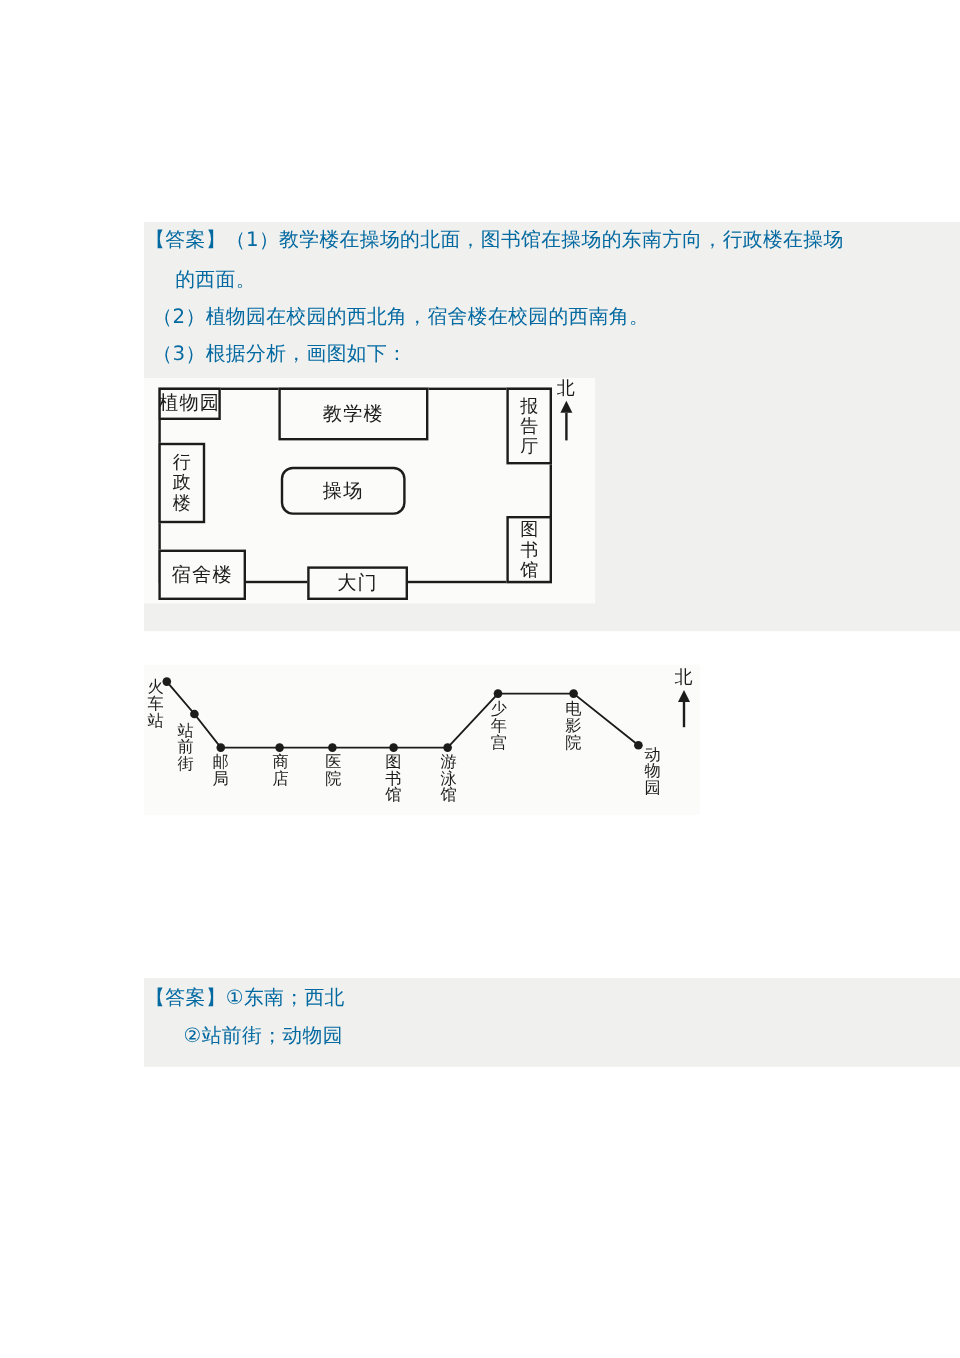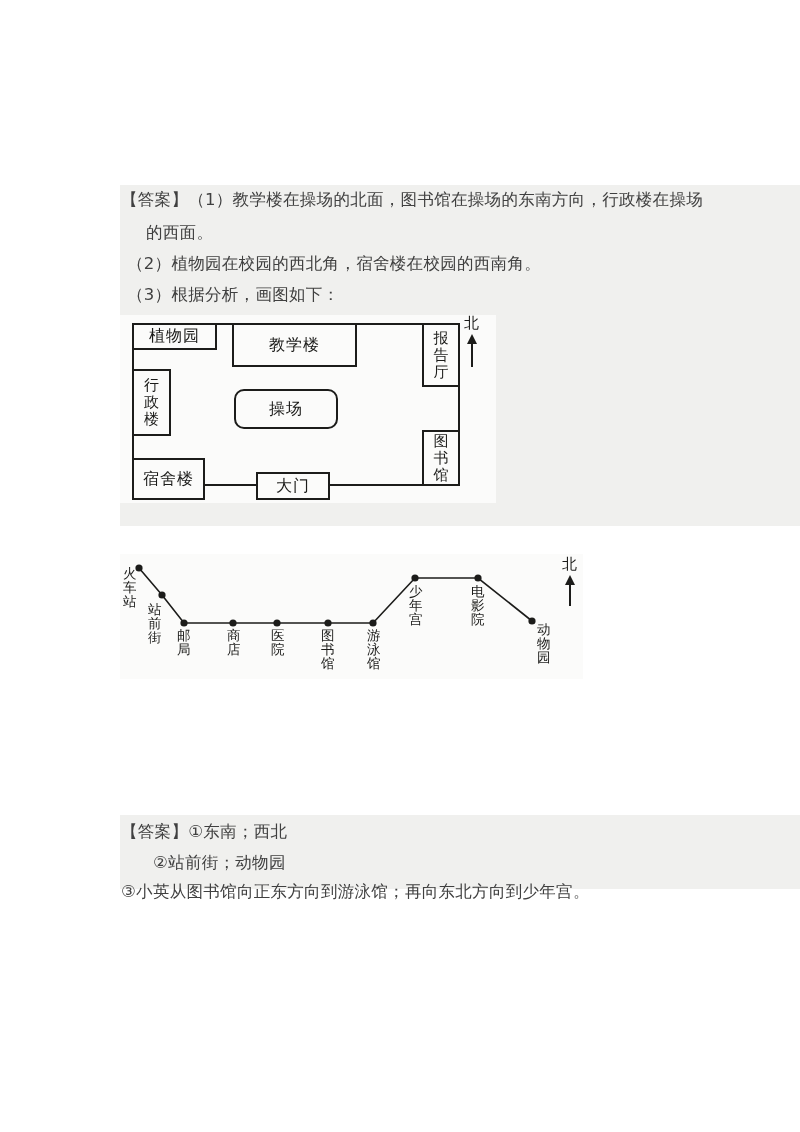--- a/index.html
+++ b/index.html
@@ -10,21 +10,21 @@
     overflow:hidden;
     font-family:"DejaVu Sans", sans-serif;
     color:#1c1c1a;
   }
   .panel{position:absolute;}
   .panel.gray{background:#f0f0ee;}
   .panel.white{background:#fbfbfa;}
   .ansline{
     position:absolute;margin:0;
     font-size:16.5px;line-height:19px;letter-spacing:0.3px;
-    white-space:nowrap;color:#404040;
+    white-space:nowrap;color:#0369a1;
   }
   
   .cbox{
     position:absolute;border:2px solid #1c1c1a;background:#fbfbfa;
     display:flex;align-items:center;justify-content:center;
     box-sizing:border-box;
   }
   .cbox.rounded{border-radius:10px;}
   .clabel-h{font-size:16px;letter-spacing:1px;white-space:nowrap;}
   .clabel-v{font-size:15px;line-height:17px;text-align:center;}
@@ -46,21 +46,21 @@
 <body>
 
 <section class="panel gray" style="left:120px;top:185px;width:680px;height:341px;">
   <p class="ansline" style="left:1px;top:5px;">【答案】（1）教学楼在操场的北面，图书馆在操场的东南方向，行政楼在操场</p>
   <p class="ansline" style="left:1px;top:38px;padding-left:25px;">的西面。</p>
   <p class="ansline" style="left:7px;top:69px;">（2）植物园在校园的西北角，宿舍楼在校园的西南角。</p>
   <p class="ansline" style="left:7px;top:100px;">（3）根据分析，画图如下：</p>
 
   <div class="panel white" style="left:0px;top:130px;width:376px;height:188px;">
       <div class="outer-rect" style="left: 12px; top: 8px; width: 328px; height: 163px;"></div>
-      <div class="cbox" style="left: 12px; top: 8px; width: 85px; height: 27px;">
+      <div class="cbox" style="left: 12px; top: 8px; width: 52px; height: 27px;">
         <div class="clabel-h">植物园</div>
       </div>
       <div class="cbox" style="left: 112px; top: 8px; width: 125px; height: 44px;">
         <div class="clabel-h">教学楼</div>
       </div>
       <div class="cbox" style="left: 302px; top: 8px; width: 38px; height: 64px;">
         <div class="clabel-v">
           <span>报</span>
           <span>告</span>
           <span>厅</span>
@@ -72,21 +72,21 @@
           <span>政</span>
           <span>楼</span>
         </div>
       </div>
       <div class="cbox rounded" style="left: 114px; top: 74px; width: 104px; height: 40px;">
         <div class="clabel-h">操场</div>
       </div>
       <div class="cbox" style="left: 12px; top: 143px; width: 73px; height: 42px;">
         <div class="clabel-h">宿舍楼</div>
       </div>
-      <div class="cbox" style="left: 136px; top: 157px; width: 74px; height: 28px;">
+      <div class="cbox" style="left: 136px; top: 157px; width: 84px; height: 28px;">
         <div class="clabel-h">大门</div>
       </div>
       <div class="cbox" style="left: 302px; top: 115px; width: 38px; height: 56px;">
         <div class="clabel-v">
           <span>图</span>
           <span>书</span>
           <span>馆</span>
         </div>
       </div>
       <div class="north" style="left: 344px; top: 0px;">
@@ -161,14 +161,13 @@
     <div class="north" style="left: 442px; top: 2px;">
       <div class="nchar">北</div>
       <div class="ahead"></div>
       <div class="ashaft" style="height: 21px;"></div>
     </div>
   </section>
 
 <section class="panel gray" style="left:120px;top:815px;width:680px;height:74px;">
   <p class="ansline" style="left:1px;top:7px;">【答案】①东南；西北</p>
   <p class="ansline" style="left:1px;top:38px;padding-left:32px;">②站前街；动物园</p>
-  <p class="ansline" style="left:1px;top:67px;">③小英从图书馆向正东方向到游泳馆；再向东北方向到少年宫。</p>
 </section>
 
 </body></html>

